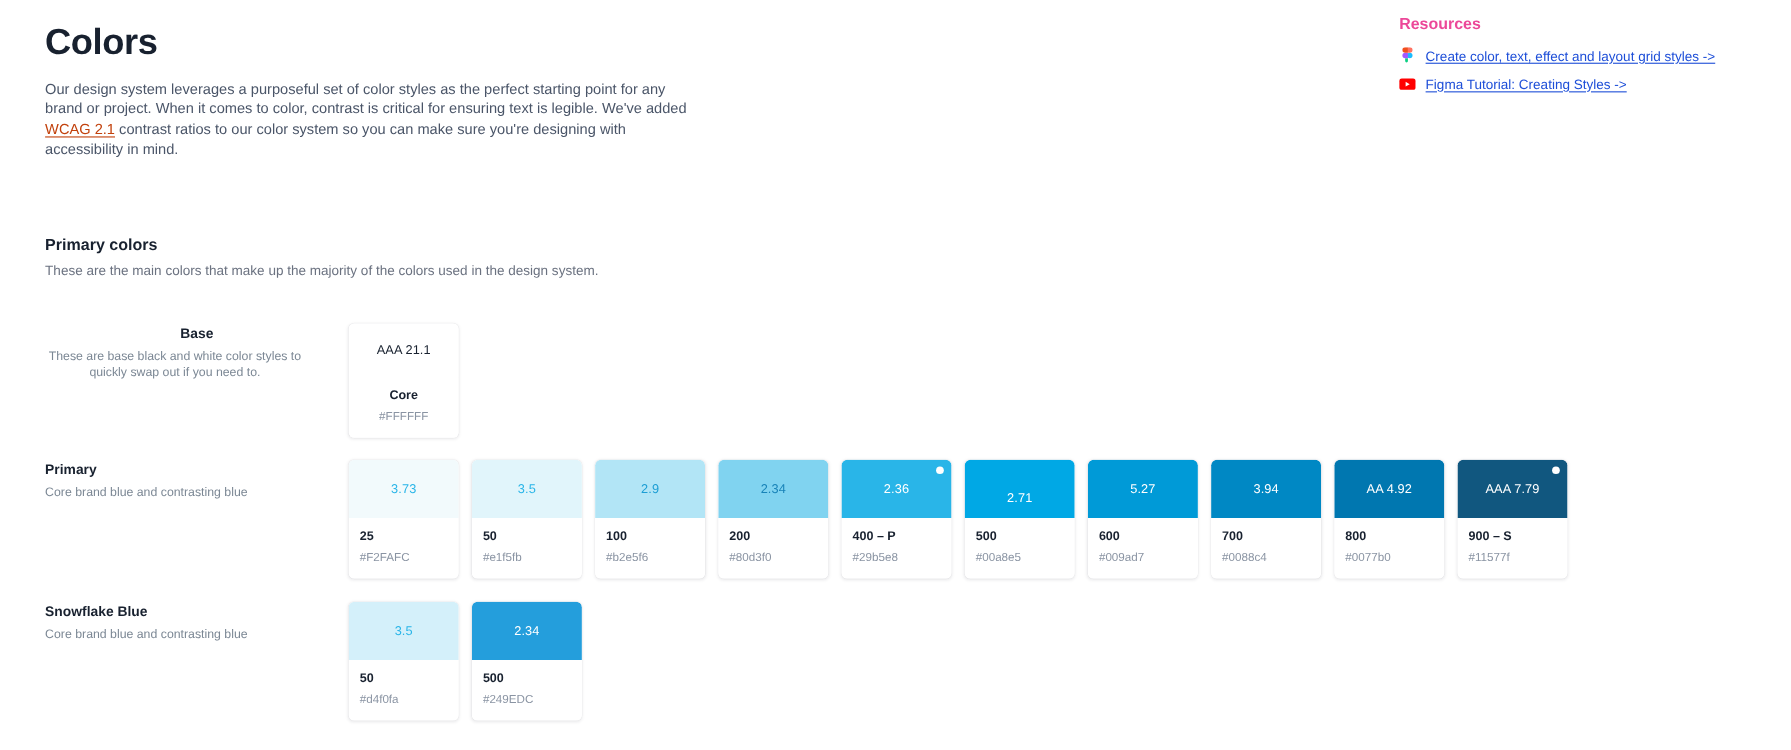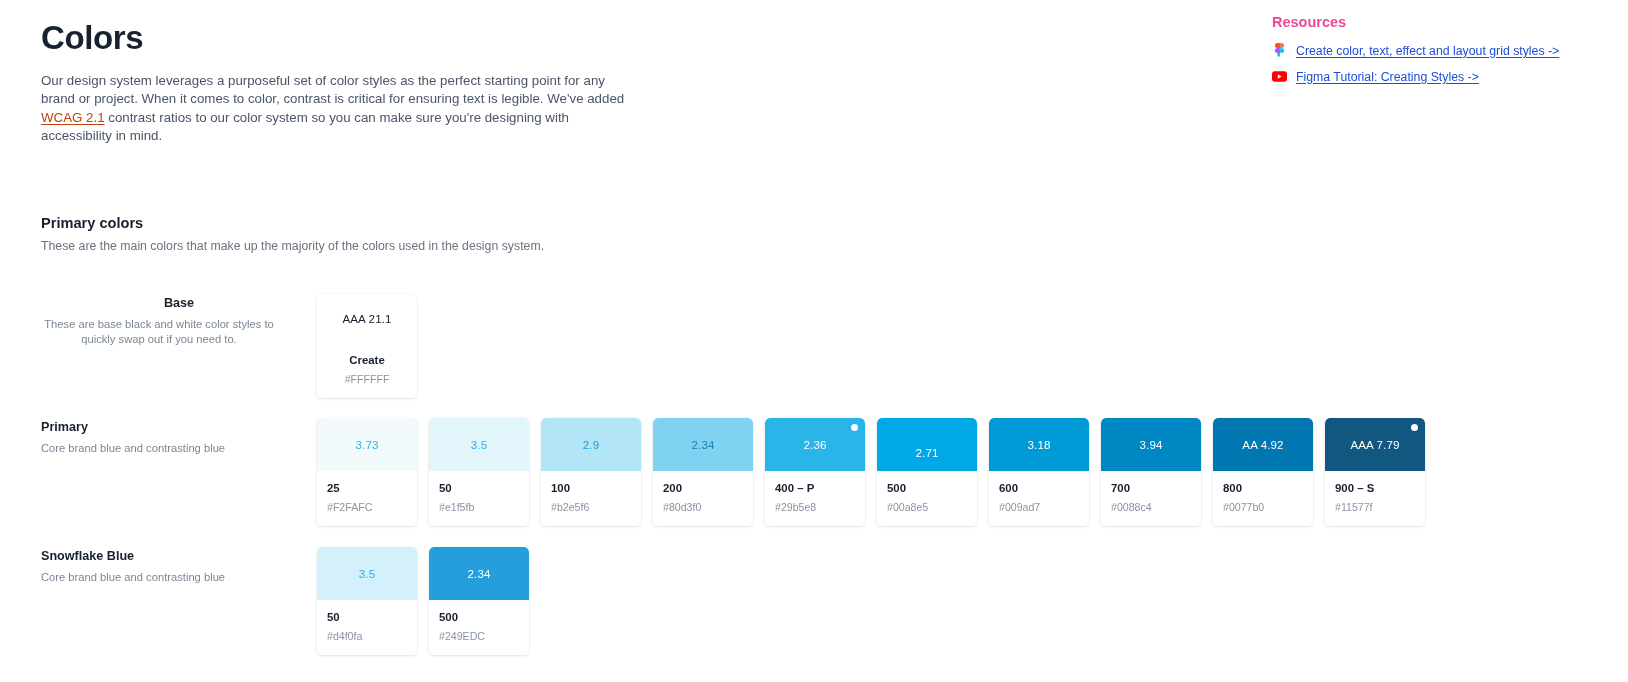--- a/index.html
+++ b/index.html
@@ -224,21 +224,21 @@
   <div class="row-meta">
     <div class="row-name">Base</div>
     <div class="row-desc">These are base black and white color styles to quickly swap out if you need to.</div>
   </div>
   <div class="swatch-strip" id="strip-0">
       <div class="swatch swatch--base">
         <div class="swatch-chip" style="background: rgb(255, 255, 255);">
           <span class="swatch-ratio" style="color: rgb(24, 33, 47);">AAA 21.1</span>
         </div>
         <div class="swatch-info">
-          <div class="swatch-label">Create</div>
+          <div class="swatch-label">Core</div>
           <div class="swatch-hex">#FFFFFF</div>
         </div>
       </div>
     </div>
 </div>
 
 <div class="color-row" style="top:418px;">
   <div class="row-meta">
     <div class="row-name">Primary</div>
     <div class="row-desc">Core brand blue and contrasting blue</div>
@@ -294,21 +294,21 @@
         <div class="swatch-chip" style="background: rgb(0, 168, 229);">
           <span class="swatch-ratio" style="color: rgb(255, 255, 255); margin-top: 16px;">2.71</span>
         </div>
         <div class="swatch-info">
           <div class="swatch-label">500</div>
           <div class="swatch-hex">#00a8e5</div>
         </div>
       </div>
       <div class="swatch">
         <div class="swatch-chip" style="background: rgb(0, 154, 215);">
-          <span class="swatch-ratio" style="color: rgb(255, 255, 255);">3.18</span>
+          <span class="swatch-ratio" style="color: rgb(255, 255, 255);">5.27</span>
         </div>
         <div class="swatch-info">
           <div class="swatch-label">600</div>
           <div class="swatch-hex">#009ad7</div>
         </div>
       </div>
       <div class="swatch">
         <div class="swatch-chip" style="background: rgb(0, 136, 196);">
           <span class="swatch-ratio" style="color: rgb(255, 255, 255);">3.94</span>
         </div>

